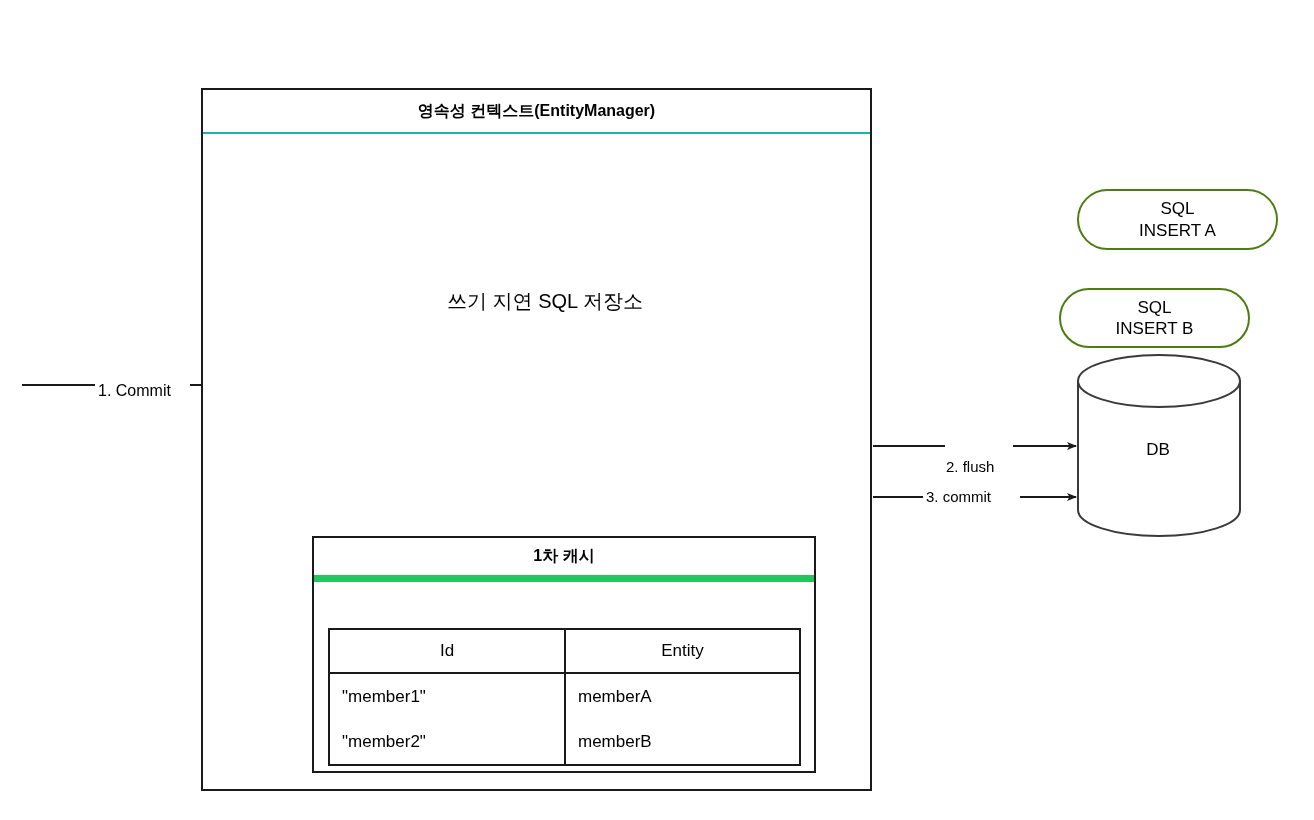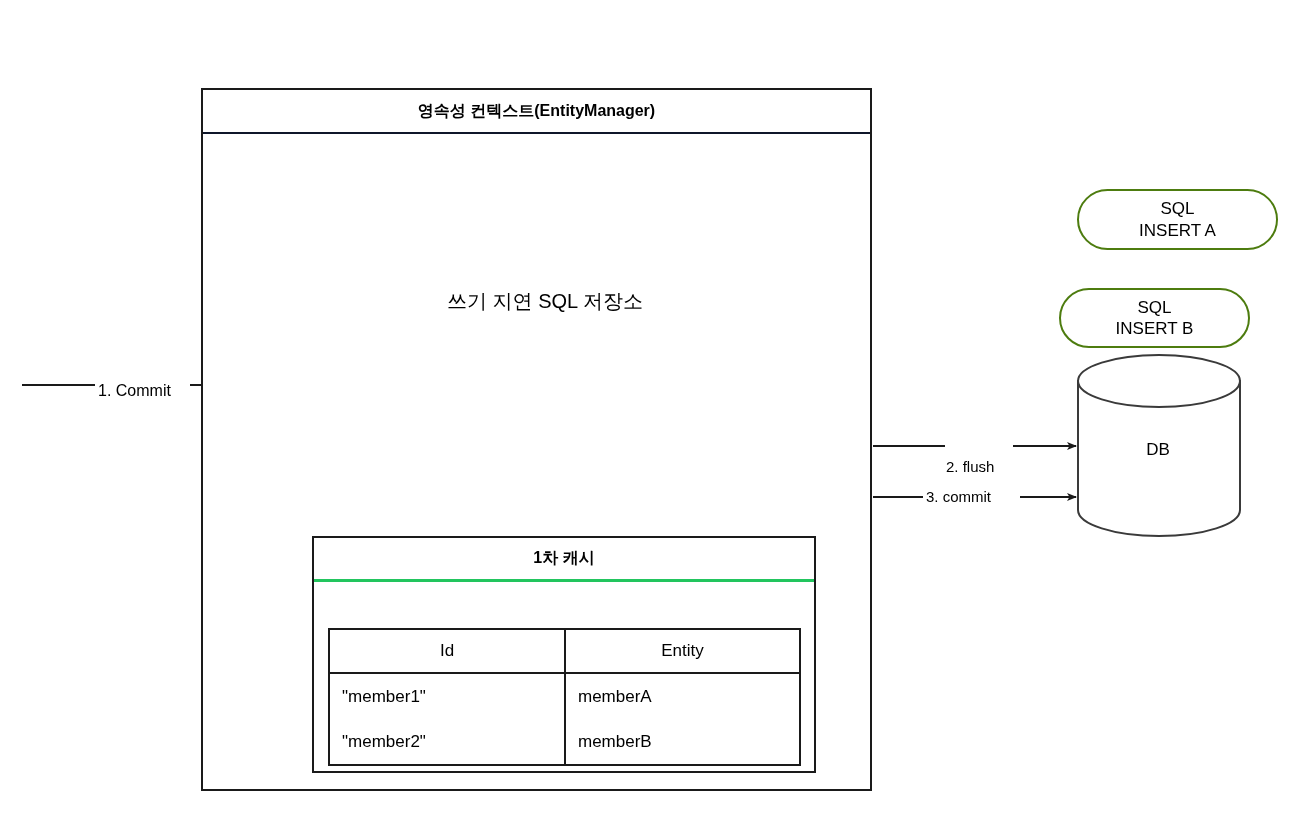--- a/index.html
+++ b/index.html
@@ -44,21 +44,21 @@
     border: 2px solid #1a1a1a;
     box-sizing: border-box;
     background: #ffffff;
   }
   #pc-header {
     position: absolute;
     left: 0;
     top: 0;
     width: 100%;
     height: 44px;
-    border-bottom: 2px solid #0f172a;
+    border-bottom: 2px solid #14b8a6;
     box-sizing: border-box;
     display: flex;
     align-items: center;
     justify-content: center;
     text-align: center;
   }
   #pc-header-title {
     font-size: 16px;
     font-weight: bold;
     letter-spacing: 0px;
@@ -96,21 +96,21 @@
     border: 2px solid #1a1a1a;
     box-sizing: border-box;
     background: #ffffff;
   }
   #cache-header {
     position: absolute;
     left: 0;
     top: 0;
     width: 100%;
     height: 44px;
-    border-bottom: 3px solid #22c55e;
+    border-bottom: 7px solid #22c55e;
     box-sizing: border-box;
     display: flex;
     align-items: center;
     justify-content: center;
   }
   #cache-header-title {
     font-size: 16px;
     font-weight: bold;
   }
   #cache-table {

